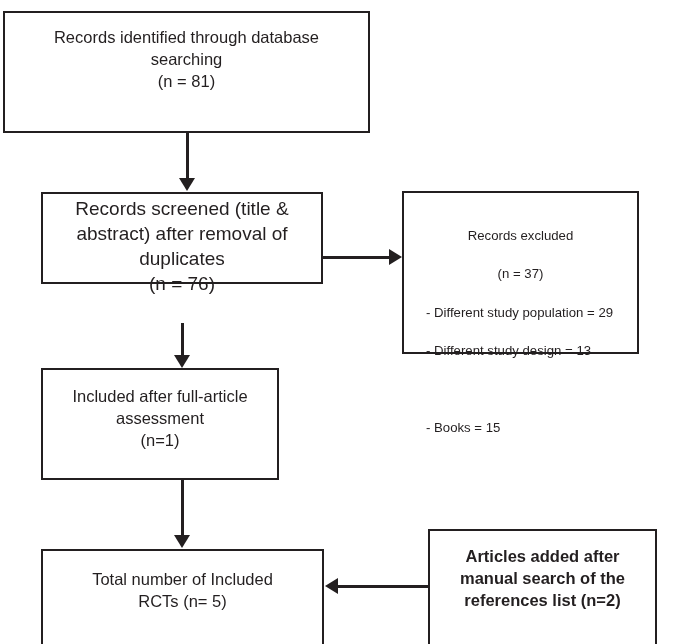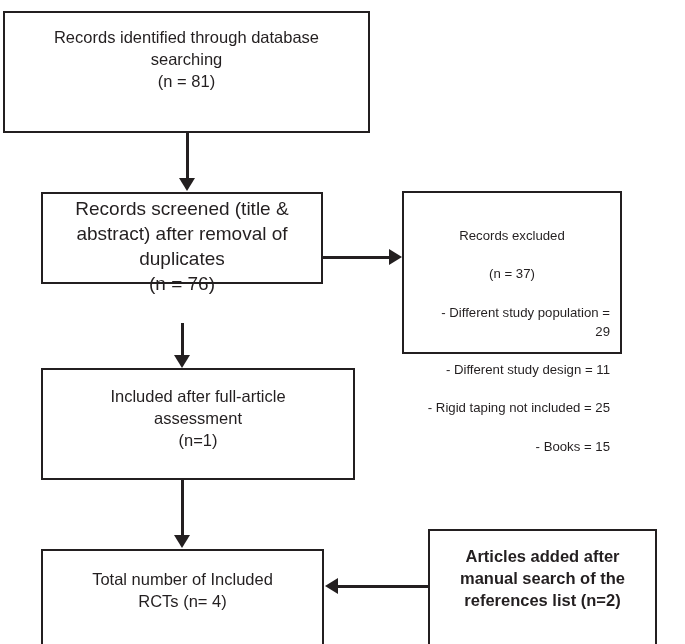--- a/index.html
+++ b/index.html
@@ -54,35 +54,35 @@
   #node-screened {
     left: 41px; top: 184px;
     width: 282px; height: 92px;
     font-size: 19px;
     padding: 0 12px;
     align-items: center;
     padding-top: 16px;
   }
   #node-excluded {
     left: 402px; top: 183px;
-    width: 220px; height: 163px;
+    width: 237px; height: 163px;
     font-size: 13.2px;
     padding: 14px 10px 0 10px;
     align-items: flex-start;
     line-height: 1.45;
   }
   #node-excluded .txt { text-align: center; }
   #node-excluded .reasons {
-    text-align: right;
+    text-align: left;
     padding-left: 12px;
     display: block;
   }
   #node-included {
     left: 41px; top: 360px;
-    width: 314px; height: 112px;
+    width: 238px; height: 112px;
     font-size: 16.5px;
     padding: 0 12px;
     align-items: flex-start;
     padding-top: 16px;
   }
   #node-total {
     left: 41px; top: 541px;
     width: 283px; height: 98px;
     font-size: 16.5px;
     padding: 0 12px;
@@ -162,42 +162,42 @@
 
   <div class="conn h-line" id="conn4-line"></div>
   <div class="arrow-right" id="conn4-arrow"></div>
 
   <div class="node" id="node-excluded">
     <span class="txt">
       <span>Records excluded</span><br>
       <span>(n = 37)</span>
       <span class="reasons">
         <span>- Different study population = 29</span><br>
-        <span>- Different study design = 11</span><br>
-        <span>- Rigid taping not included = 25</span><br>
+        <span>- Different study design = 13</span><br>
+        <br>
         <span>- Books = 15</span>
       </span>
     </span>
   </div>
 
   <div class="conn v-line" id="conn2-line"></div>
   <div class="arrow-down" id="conn2-arrow"></div>
 
   <div class="node" id="node-included">
     <span class="txt">Included after full-article
 assessment
 (n=1)</span>
   </div>
 
   <div class="conn v-line" id="conn3-line"></div>
   <div class="arrow-down" id="conn3-arrow"></div>
 
   <div class="node" id="node-total">
     <span class="txt">Total number of Included
-RCTs (n= 4)</span>
+RCTs (n= 5)</span>
   </div>
 
   <div class="conn h-line" id="conn5-line"></div>
   <div class="arrow-left" id="conn5-arrow"></div>
 
   <div class="node" id="node-manual">
     <span class="txt">Articles added after
 manual search of the
 references list (n=2)</span>
   </div>

